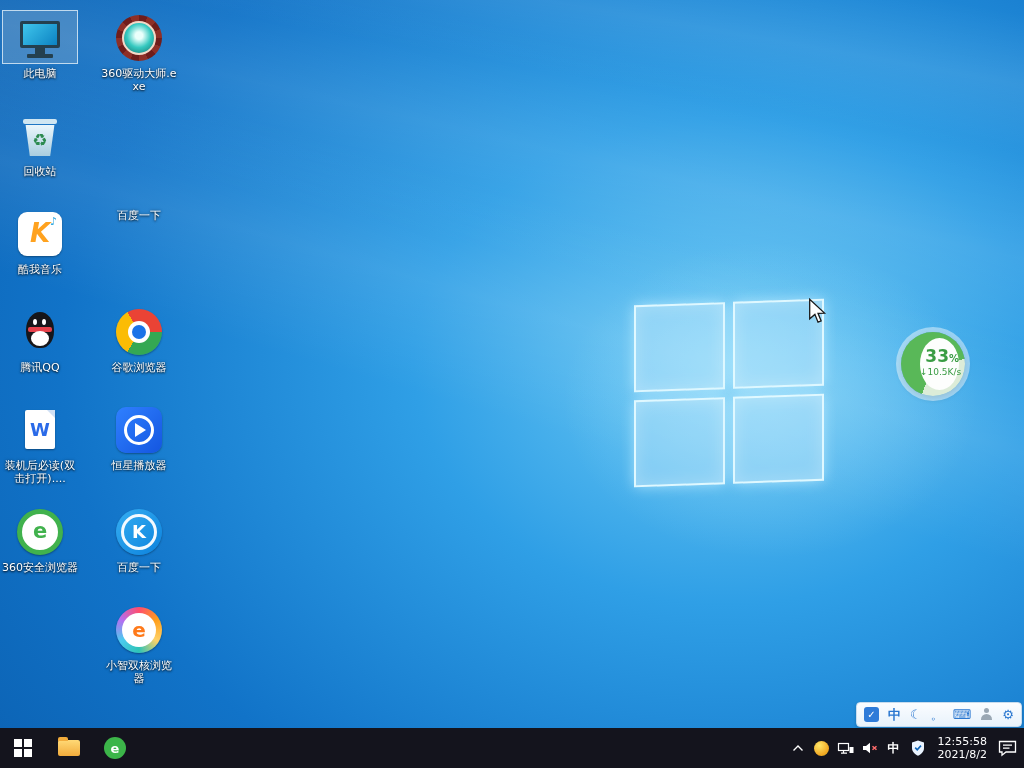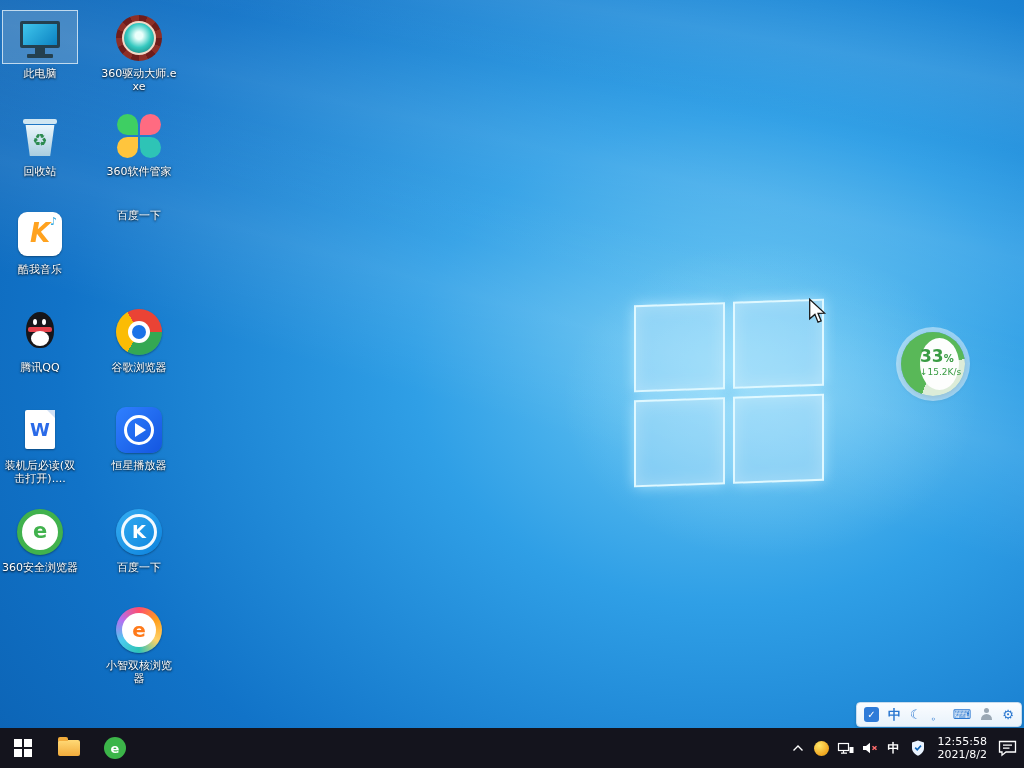--- a/index.html
+++ b/index.html
@@ -104,21 +104,21 @@
   .ic-xiaozhi .core{position:absolute;inset:6px;background:#fff;border-radius:50%;}
   .ic-xiaozhi .e{position:absolute;left:0;right:0;top:11px;font-size:20px;font-weight:800;color:#ff7a1a;}
 
   
   .cursor{position:absolute;left:808px;top:298px;pointer-events:none;}
 
   
   .speed-widget{position:absolute;left:901px;top:332px;width:64px;height:64px;border-radius:50%;
     background:conic-gradient(from 200deg,#59b858 0 67%,#dcecd8 67% 100%);
     box-shadow:0 0 0 5px rgba(255,255,255,.45),0 2px 6px rgba(0,0,0,.25);}
-  .sw-inner{position:absolute;inset:6px;border-radius:50%;background:#fdfefd;text-align:left;margin-left:13px;}
+  .sw-inner{position:absolute;inset:6px;border-radius:50%;background:#fdfefd;text-align:right;margin-left:13px;}
   .sw-percent{margin-top:10px;font-size:17px;font-weight:700;color:#3a9c44;line-height:17px;}
   .sw-percent .sw-sign{font-size:10px;font-weight:700;}
   .sw-speed{font-size:9px;color:#3a9c44;line-height:11px;}
 
   
   .ime-bar{position:absolute;right:2px;bottom:41px;height:25px;padding:0 7px;border-radius:4px;
     background:linear-gradient(180deg,#fbfdff,#e8f2fb);border:1px solid #c8dcee;
     display:flex;align-items:center;gap:9px;box-shadow:0 1px 3px rgba(0,0,0,.2);}
   .ime-bar .it{font-size:13px;color:#2a77d0;line-height:1;}
   .ime-logo{width:15px;height:15px;border-radius:3px;background:#2f7bd8;color:#fff;font-size:10px;
@@ -230,31 +230,20 @@
   </div>
 
 
   <div class="icon-cell c2 r1">
     <div class="icon-frame">
       <div class="glyph ic-driver"></div>
     </div>
     <div class="icon-label">360驱动大师.exe</div>
   </div>
 
-  <div class="icon-cell c2 r2">
-    <div class="icon-frame">
-      <div class="glyph ic-softmgr">
-          <div class="p1"></div>
-          <div class="p2"></div>
-          <div class="p3"></div>
-          <div class="p4"></div>
-        </div>
-    </div>
-    <div class="icon-label">360软件管家</div>
-  </div>
 
   <div class="icon-cell c2 r3">
     <div class="icon-label">百度一下</div>
   </div>
 
   <div class="icon-cell c2 r5">
     <div class="icon-frame">
       <div class="glyph ic-stellar">
           <div class="ring"></div>
           <div class="tri"></div>
@@ -289,21 +278,21 @@
           <div class="core"></div>
           <div class="e">e</div>
         </div>
     </div>
     <div class="icon-label">小智双核浏览器</div>
   </div>
 
   <div class="speed-widget">
     <div class="sw-inner">
       <div class="sw-percent"><span>33</span><span class="sw-sign">%</span></div>
-      <div class="sw-speed">↓15.2K/s</div>
+      <div class="sw-speed">↓10.5K/s</div>
     </div>
   </div>
 
   <svg class="cursor" width="19" height="26" viewBox="0 0 14 20">
     <path d="M1 1 L1 16 L5 12.6 L7.4 18.6 L9.8 17.6 L7.4 11.8 L12.4 11.6 Z" fill="#fff" stroke="#1a1a1a" stroke-width="1"></path>
   </svg>
 
   <div class="ime-bar">
     <div class="ime-logo">✓</div>
     <div class="it ime-zh">中</div>

